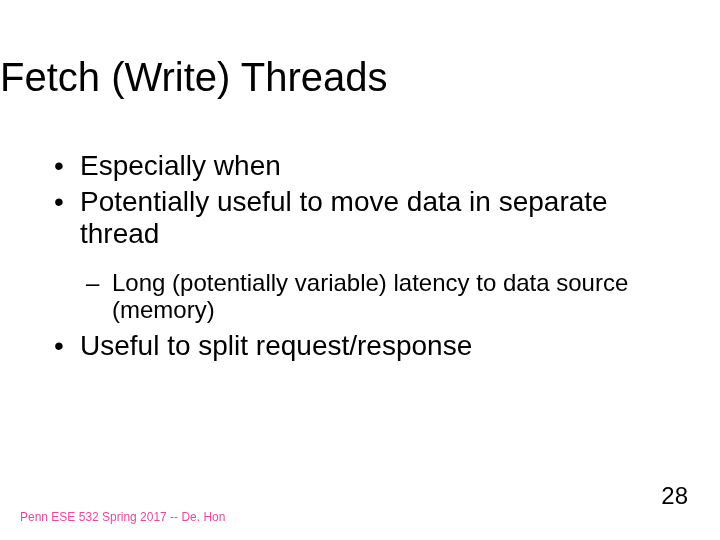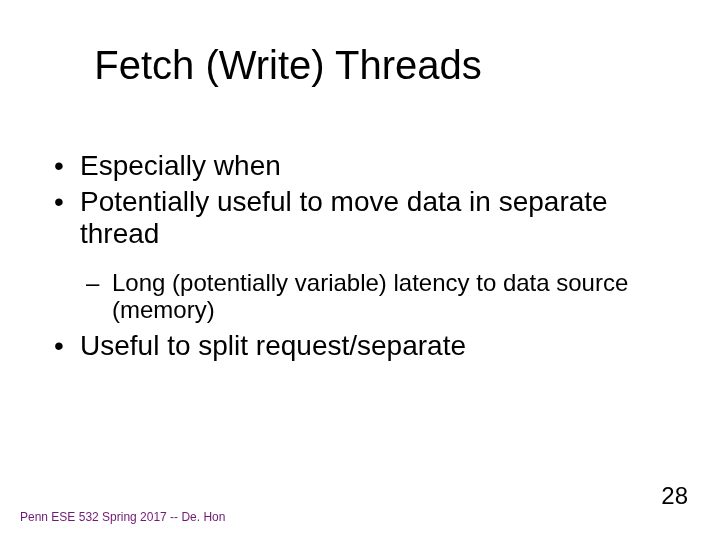--- a/index.html
+++ b/index.html
@@ -14,24 +14,24 @@
     position: relative;
   }
   .slide {
     width: 720px;
     height: 540px;
     position: relative;
     box-sizing: border-box;
   }
   .title {
     position: absolute;
-    top: 43px;
+    top: 55px;
     left: 0;
     width: 576px;
-    text-align: center;
+    text-align: left;
     font-size: 40px;
     font-weight: normal;
     letter-spacing: 0px;
   }
   .body {
     position: absolute;
     top: 150px;
     left: 54px;
     width: 620px;
     font-size: 28px;
@@ -67,41 +67,41 @@
     position: absolute;
     left: 0;
     top: 0;
     font-size: 24px;
   }
   .footer {
     position: absolute;
     bottom: 16px;
     left: 20px;
     font-size: 12px;
-    color: #701a75;
+    color: #ec4899;
   }
   .pagenum {
     position: absolute;
     bottom: 30px;
     right: 32px;
     font-size: 24px;
   }
 </style>
 </head>
 <body>
 
 <div class="slide">
 
   <div class="title">Fetch (Write) Threads</div>
 
   <div class="body">
     <ul>
       <li class="lvl1">Especially when</li>
       <li class="lvl1">Potentially useful to move data in separate thread</li>
       <li class="lvl2">Long (potentially variable) latency to data source (memory)</li>
-      <li class="lvl1">Useful to split request/separate</li>
+      <li class="lvl1">Useful to split request/response</li>
     </ul>
   </div>
 
   <div class="footer">Penn ESE 532 Spring 2017 -- De. Hon</div>
   <div class="pagenum">28</div>
 
 </div>
 
 </body></html>

